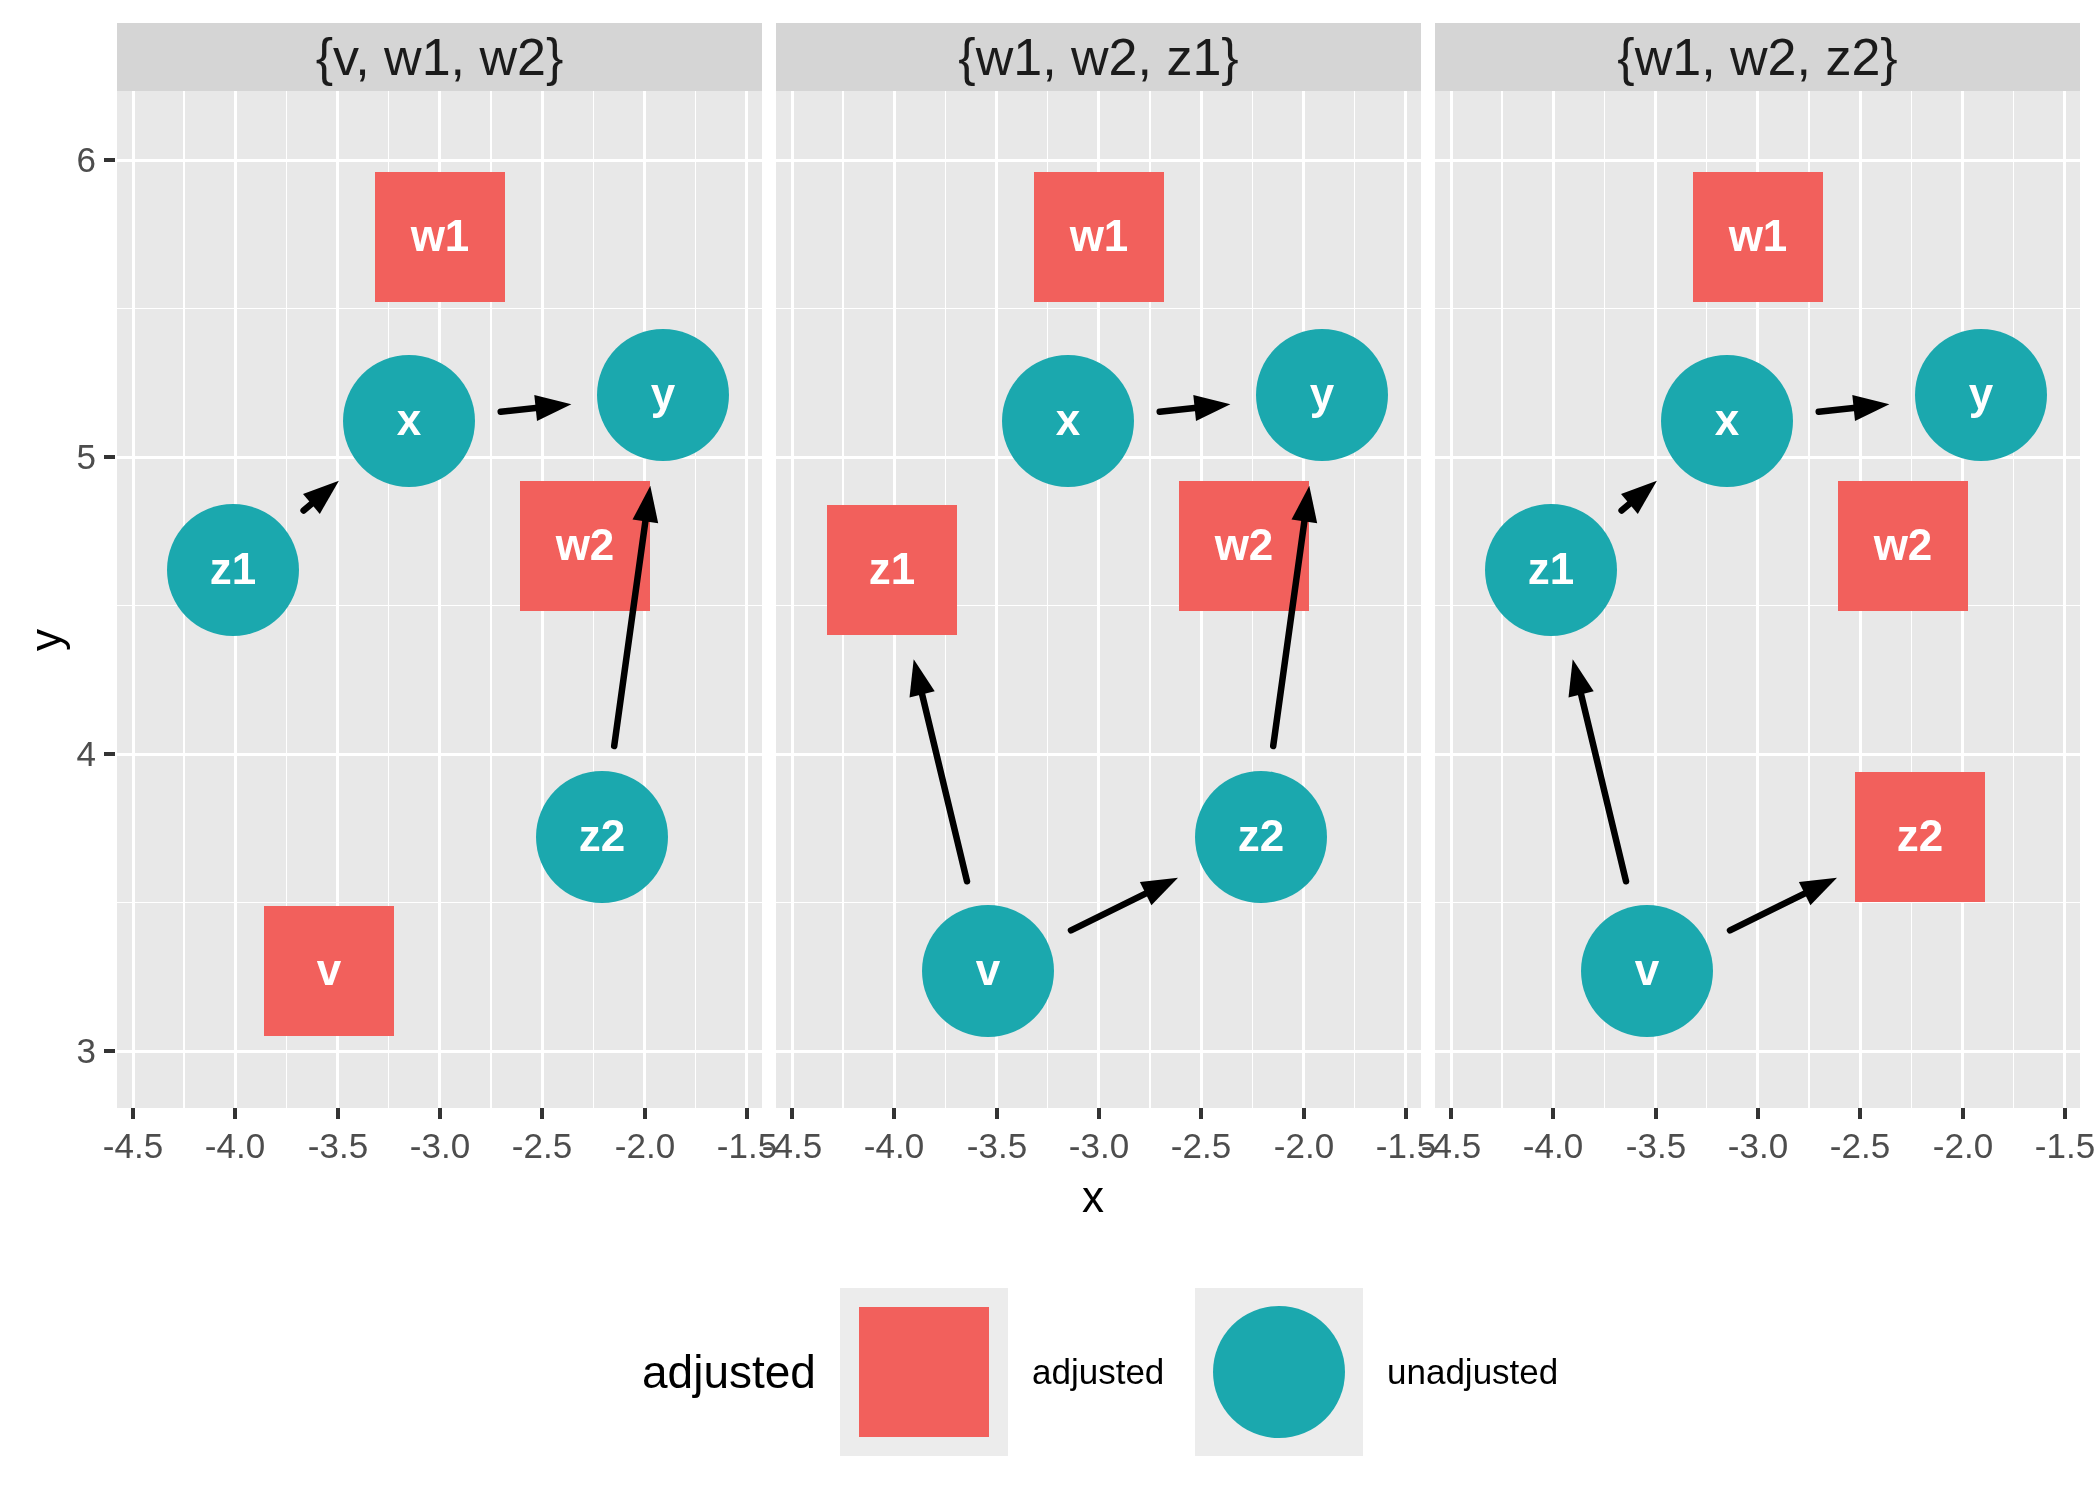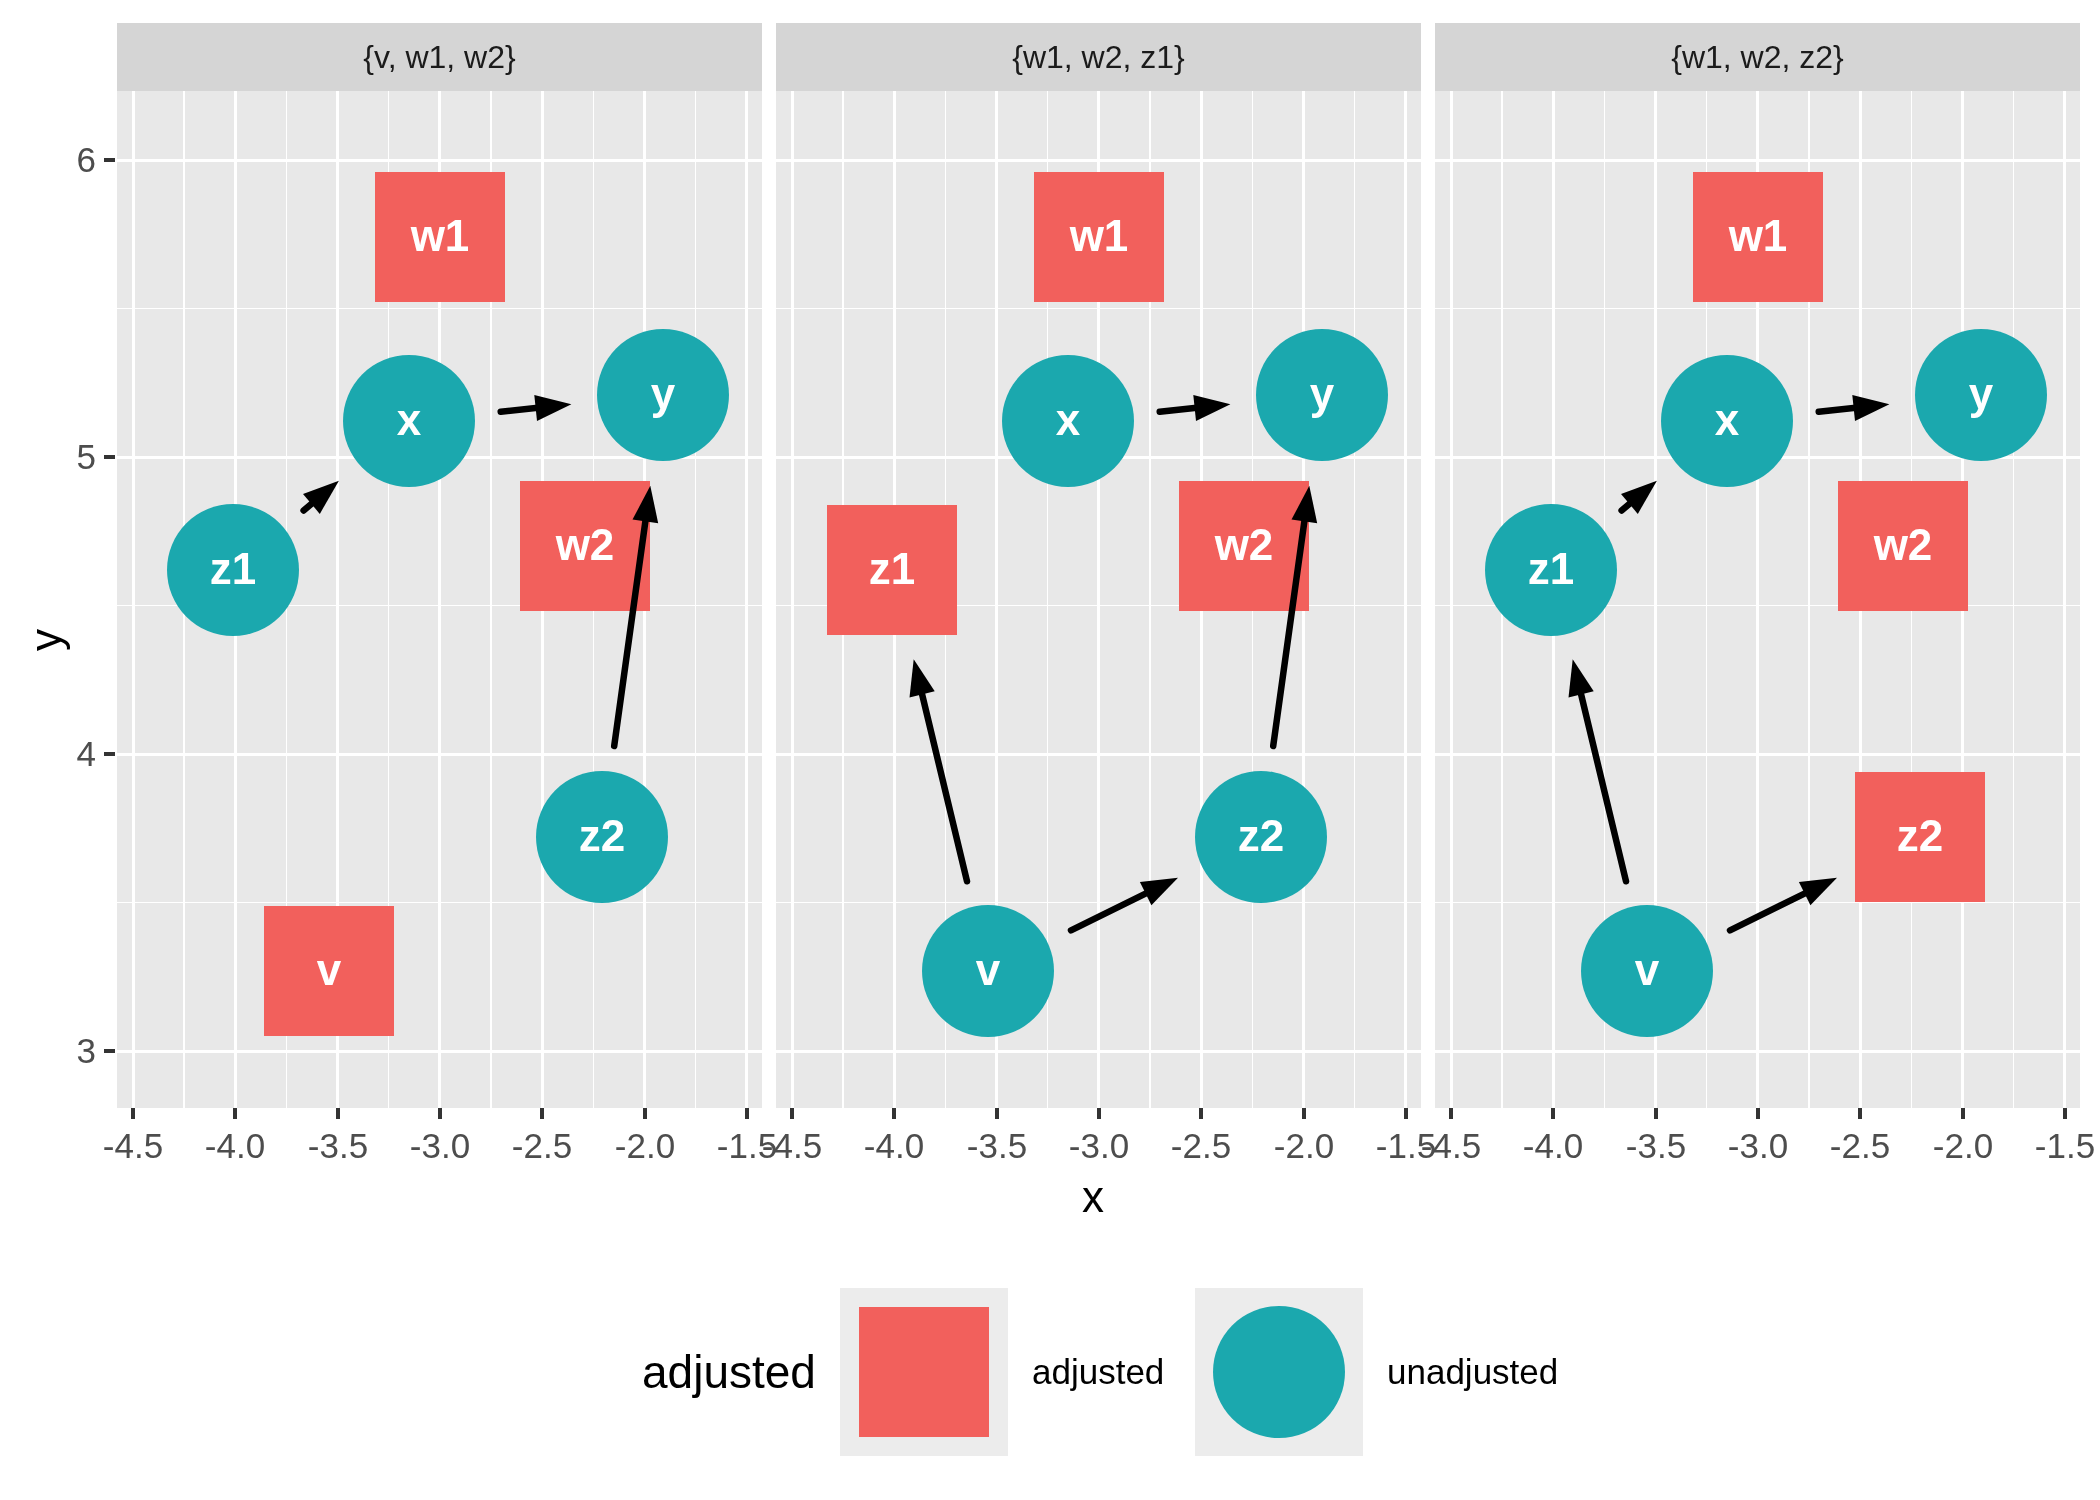--- a/index.html
+++ b/index.html
@@ -1,19 +1,19 @@
 <!DOCTYPE html>
 <html><head>
 <meta charset="utf-8">
 <style>
   html,body{margin:0;padding:0;background:#ffffff;}
   #plot{position:relative;width:2100px;height:1500px;background:#ffffff;overflow:hidden;
         font-family:"Liberation Sans", sans-serif;}
   .strip{position:absolute;display:flex;align-items:center;justify-content:center;}
-  .strip-label{font-size:32px;color:#1b1b1b;}
+  .strip-label{font-size:52px;color:#1b1b1b;}
   .panel{position:absolute;overflow:hidden;}
   .gridline-v{position:absolute;top:0;height:100%;background:#ffffff;}
   .gridline-h{position:absolute;left:0;width:100%;background:#ffffff;}
   .node-shape{position:absolute;z-index:1;}
   .node-shape.circle{border-radius:50%;}
   .edge-layer{position:absolute;left:0;top:0;z-index:2;pointer-events:none;}
   .node-label{position:absolute;z-index:3;color:#ffffff;font-weight:bold;font-size:44px;
               transform:translate(-50%,-52%);}
   .x-tick-mark{position:absolute;width:4px;height:11px;background:#333333;}
   .y-tick-mark{position:absolute;width:11px;height:4px;background:#333333;}

